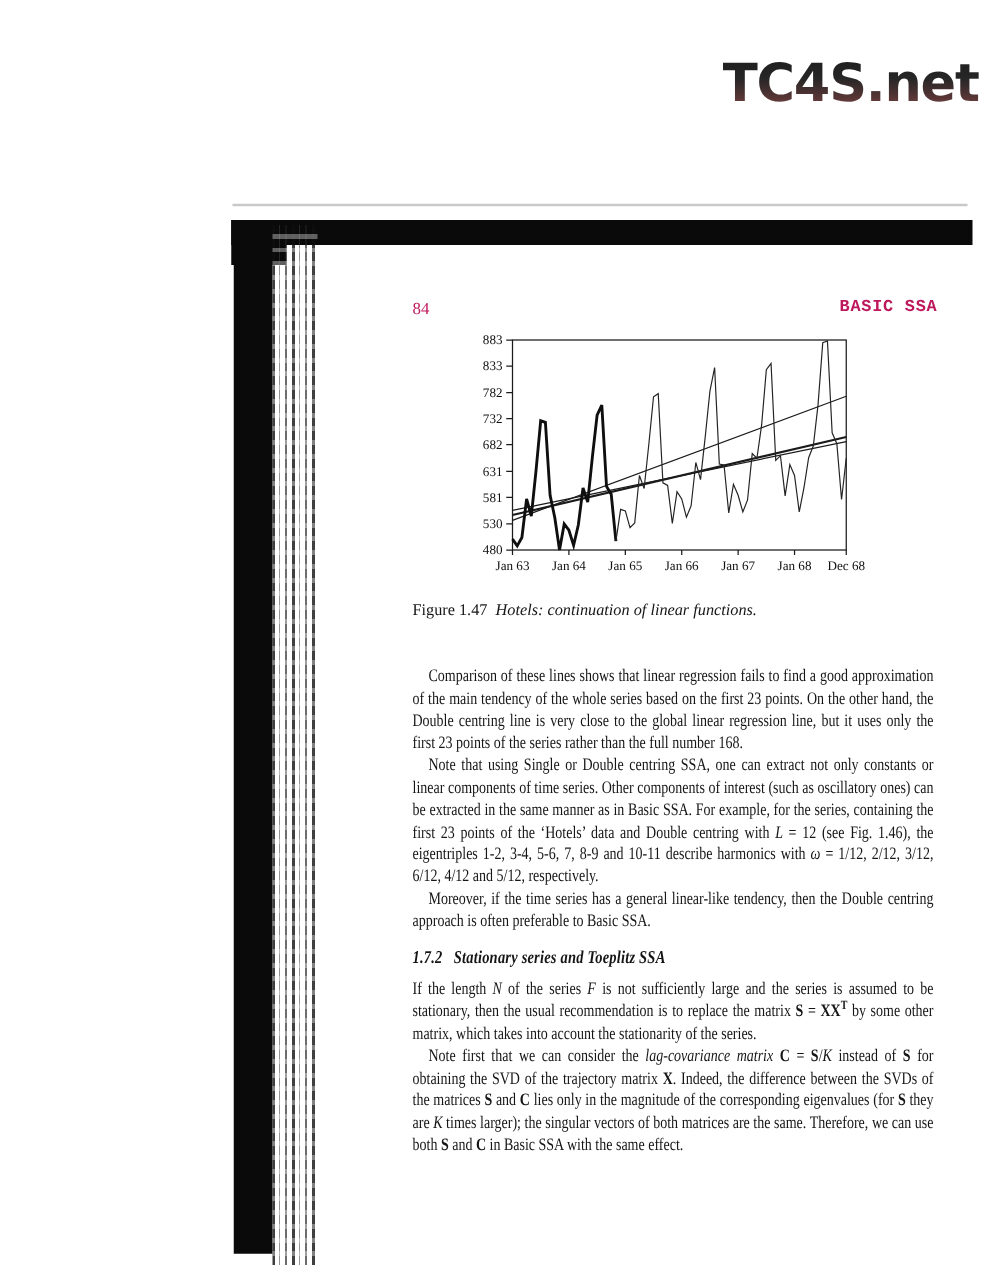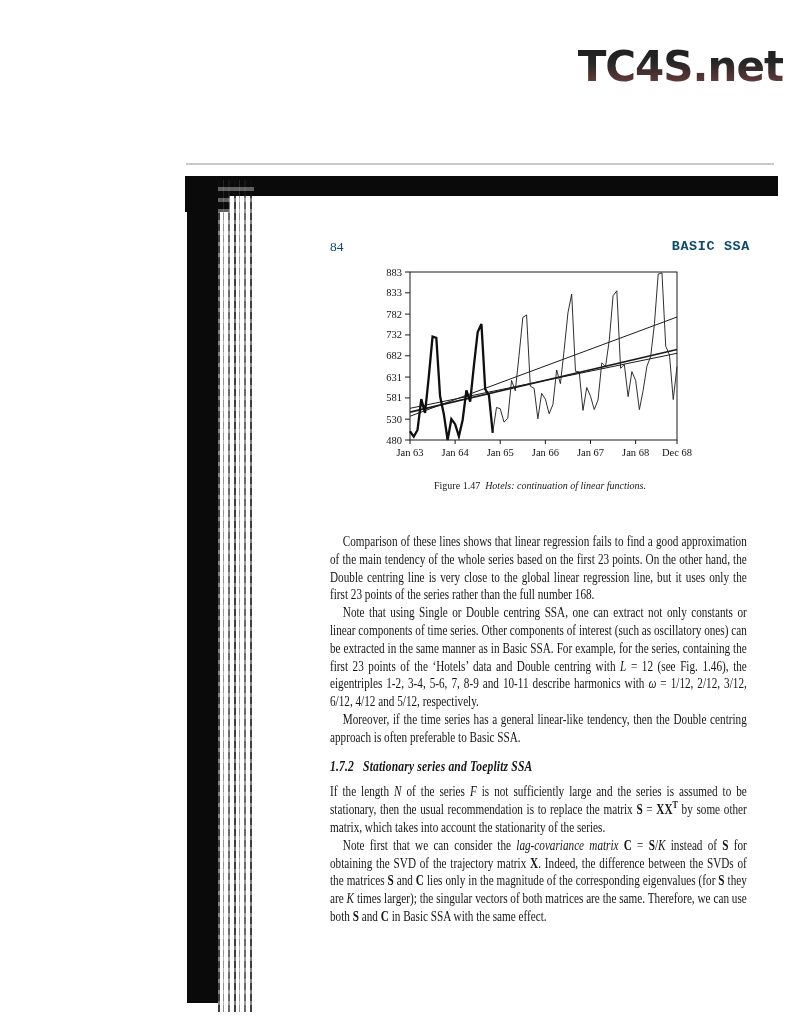--- a/index.html
+++ b/index.html
@@ -39,29 +39,29 @@
         rgba(255,255,255,0) 6px, rgba(255,255,255,0) 10px,
         rgba(30,30,30,0.65) 10px, rgba(30,30,30,0.65) 12px,
         rgba(255,255,255,0) 12px, rgba(255,255,255,0) 16px);}
   .scan-streaks:after{content:"";position:absolute;inset:0;
       background:repeating-linear-gradient(0deg,
         rgba(255,255,255,0) 0px, rgba(255,255,255,0) 7px,
         rgba(255,255,255,0.35) 7px, rgba(255,255,255,0.35) 11px);}
 
   
   .runhead{position:absolute;left:330px;top:239px;width:420px;display:flex;justify-content:space-between;
-           font-size:13.5px;color:#0c4a6e;}
+           font-size:13.5px;color:#be185d;}
   .runhead .rh-right{letter-spacing:0.6px;font-weight:600;font-family:Liberation Mono, monospace;}
 
   
   #chart{position:absolute;left:365px;top:260px;}
   #chart text.tick{font-family:"Liberation Serif",serif;font-size:10.5px;fill:#111;}
 
   
-  .caption{position:absolute;left:330px;top:480px;width:420px;text-align:center;font-size:10px;color:#161616;}
+  .caption{position:absolute;left:330px;top:480px;width:420px;font-size:13px;color:#161616;}
 
   
   .bodytext{position:absolute;left:330px;top:533px;width:521px;
             transform:scaleX(0.80);transform-origin:0 0;
             font-size:14px;line-height:17.8px;text-align:justify;color:#151515;}
   .bodytext p{margin:0;}
   .bodytext p.ind{text-indent:16px;}
   .bodytext h3{margin:11px 0 8px 0;font-size:14.5px;font-style:italic;font-weight:600;letter-spacing:0.2px;}
   .it{font-style:italic;}
   .bf{font-weight:bold;}

